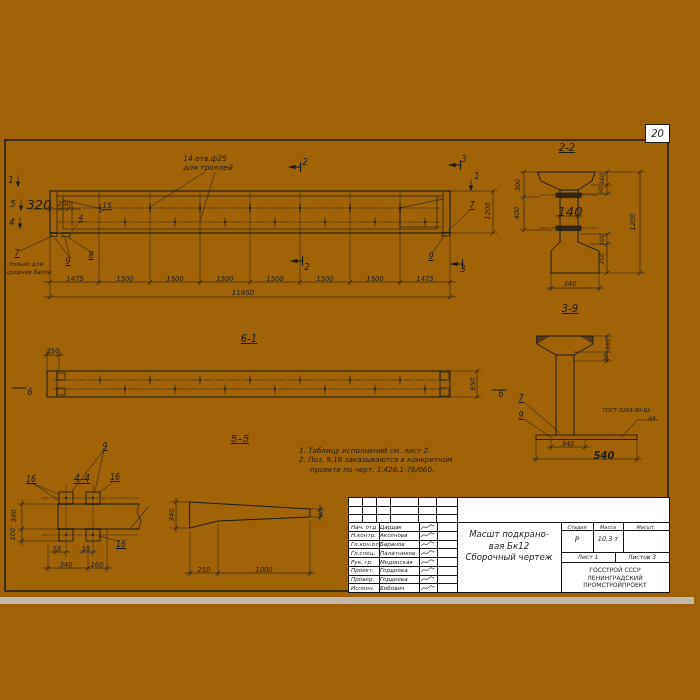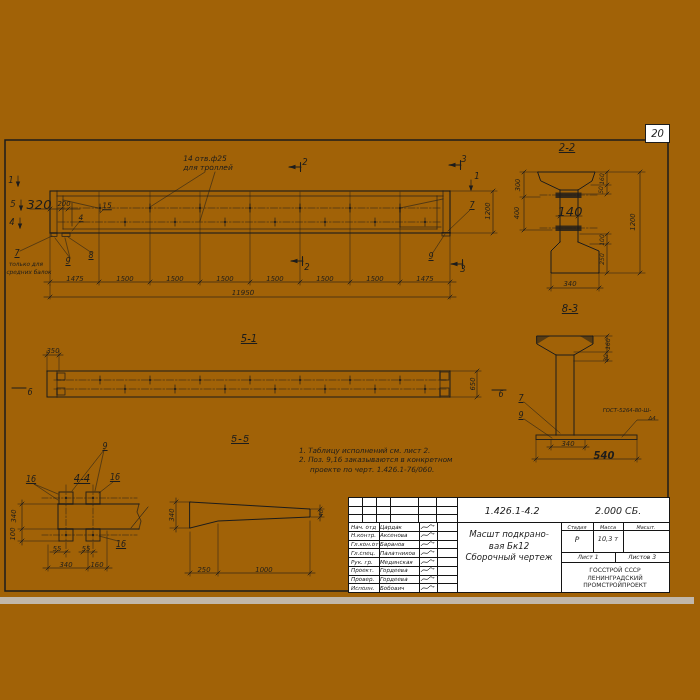--- a/index.html
+++ b/index.html
@@ -222,30 +222,30 @@
       <div class="lbl u" style="left: 567px; top: 148px; font-size: 10px;">2-2</div>
       <div class="lbl" style="left: 518px; top: 185px; font-size: 6.6px; transform: translate(-50%, -50%) rotate(-90deg);">300</div>
       <div class="lbl" style="left: 517px; top: 213px; font-size: 6.6px; transform: translate(-50%, -50%) rotate(-90deg);">400</div>
       <div class="lbl" style="left: 570px; top: 211px; font-size: 13px;">140</div>
       <div class="lbl" style="left: 602px; top: 179px; font-size: 6px; transform: translate(-50%, -50%) rotate(-90deg);">160</div>
       <div class="lbl" style="left: 601px; top: 190px; font-size: 6px; transform: translate(-50%, -50%) rotate(-90deg);">50</div>
       <div class="lbl" style="left: 633px; top: 222px; font-size: 6.8px; transform: translate(-50%, -50%) rotate(-90deg);">1200</div>
       <div class="lbl" style="left: 602px; top: 240px; font-size: 6px; transform: translate(-50%, -50%) rotate(-90deg);">100</div>
       <div class="lbl" style="left: 602px; top: 259px; font-size: 6px; transform: translate(-50%, -50%) rotate(-90deg);">250</div>
       <div class="lbl" style="left: 570px; top: 284px; font-size: 6.8px;">340</div>
-      <div class="lbl u" style="left: 570px; top: 309px; font-size: 10px;">8-3</div>
+      <div class="lbl u" style="left: 570px; top: 309px; font-size: 10px;">3-9</div>
       <div class="lbl" style="left: 608px; top: 344px; font-size: 6px; transform: translate(-50%, -50%) rotate(-90deg);">160</div>
       <div class="lbl" style="left: 606px; top: 358px; font-size: 6px; transform: translate(-50%, -50%) rotate(-90deg);">30</div>
       <div class="lbl u" style="left: 521px; top: 399px; font-size: 8px;">7</div>
       <div class="lbl u" style="left: 521px; top: 416px; font-size: 8px;">9</div>
       <div class="lbl" style="left: 627px; top: 411px; font-size: 5.4px;">ГОСТ-5264-80-Ш-</div>
       <div class="lbl" style="left: 652px; top: 419px; font-size: 5.4px;">Δ4</div>
       <div class="lbl" style="left: 568px; top: 443.5px; font-size: 6.8px;">340</div>
       <div class="lbl" style="left: 604px; top: 456px; font-size: 10px; font-weight: bold;">540</div>
-      <div class="lbl u" style="left: 249px; top: 339px; font-size: 10px;">5-1</div>
+      <div class="lbl u" style="left: 249px; top: 339px; font-size: 10px;">6-1</div>
       <div class="lbl" style="left: 53px; top: 351px; font-size: 6.8px;">350</div>
       <div class="lbl" style="left: 473px; top: 384px; font-size: 6.8px; transform: translate(-50%, -50%) rotate(-90deg);">650</div>
       <div class="lbl" style="left: 30px; top: 393px; font-size: 8px;">6</div>
       <div class="lbl" style="left: 501px; top: 395px; font-size: 8px;">6</div>
       <div class="lbl u" style="left: 82px; top: 441px; font-size: 10px; margin-top: 38px;">4-4</div>
       <div class="lbl u" style="left: 105px; top: 447px; font-size: 8px;">9</div>
       <div class="lbl u" style="left: 31px; top: 480px; font-size: 8px;">16</div>
       <div class="lbl u" style="left: 115px; top: 478px; font-size: 8px;">16</div>
       <div class="lbl u" style="left: 121px; top: 545px; font-size: 8px;">16</div>
       <div class="lbl" style="left: 14px; top: 516px; font-size: 6.8px; transform: translate(-50%, -50%) rotate(-90deg);">340</div>
@@ -283,24 +283,20 @@
     <div class="tb-v" style="left:30px;top:24px;height:70px"></div>
     <div class="tb-v" style="left:70px;top:24px;height:70px"></div>
     <div class="tb-v" style="left:88px;top:24px;height:70px"></div>
     <div class="tb-h" style="left:212px;top:32px;width:108px"></div>
     <div class="tb-h" style="left:212px;top:54px;width:108px"></div>
     <div class="tb-h" style="left:212px;top:64px;width:108px"></div>
     <div class="tb-v" style="left:244px;top:24px;height:30px"></div>
     <div class="tb-v" style="left:274px;top:24px;height:30px"></div>
     <div class="tb-v" style="left:266px;top:54px;height:10px"></div>
 
-    <div class="tb-doc">
-      <span>1.426.1-4.2</span>
-      <span>2.000 СБ.</span>
-    </div>
 
     <div class="tb-title">
       <div>Масшт подкрано-</div>
       <div>вая Бк12</div>
       <div>Сборочный чертеж</div>
     </div>
 
     <div class="tb-small" style="left:212px;top:24.5px;width:32px">Стадия</div>
     <div class="tb-small" style="left:244px;top:24.5px;width:30px">Масса</div>
     <div class="tb-small" style="left:274px;top:24.5px;width:46px">Масшт.</div>

